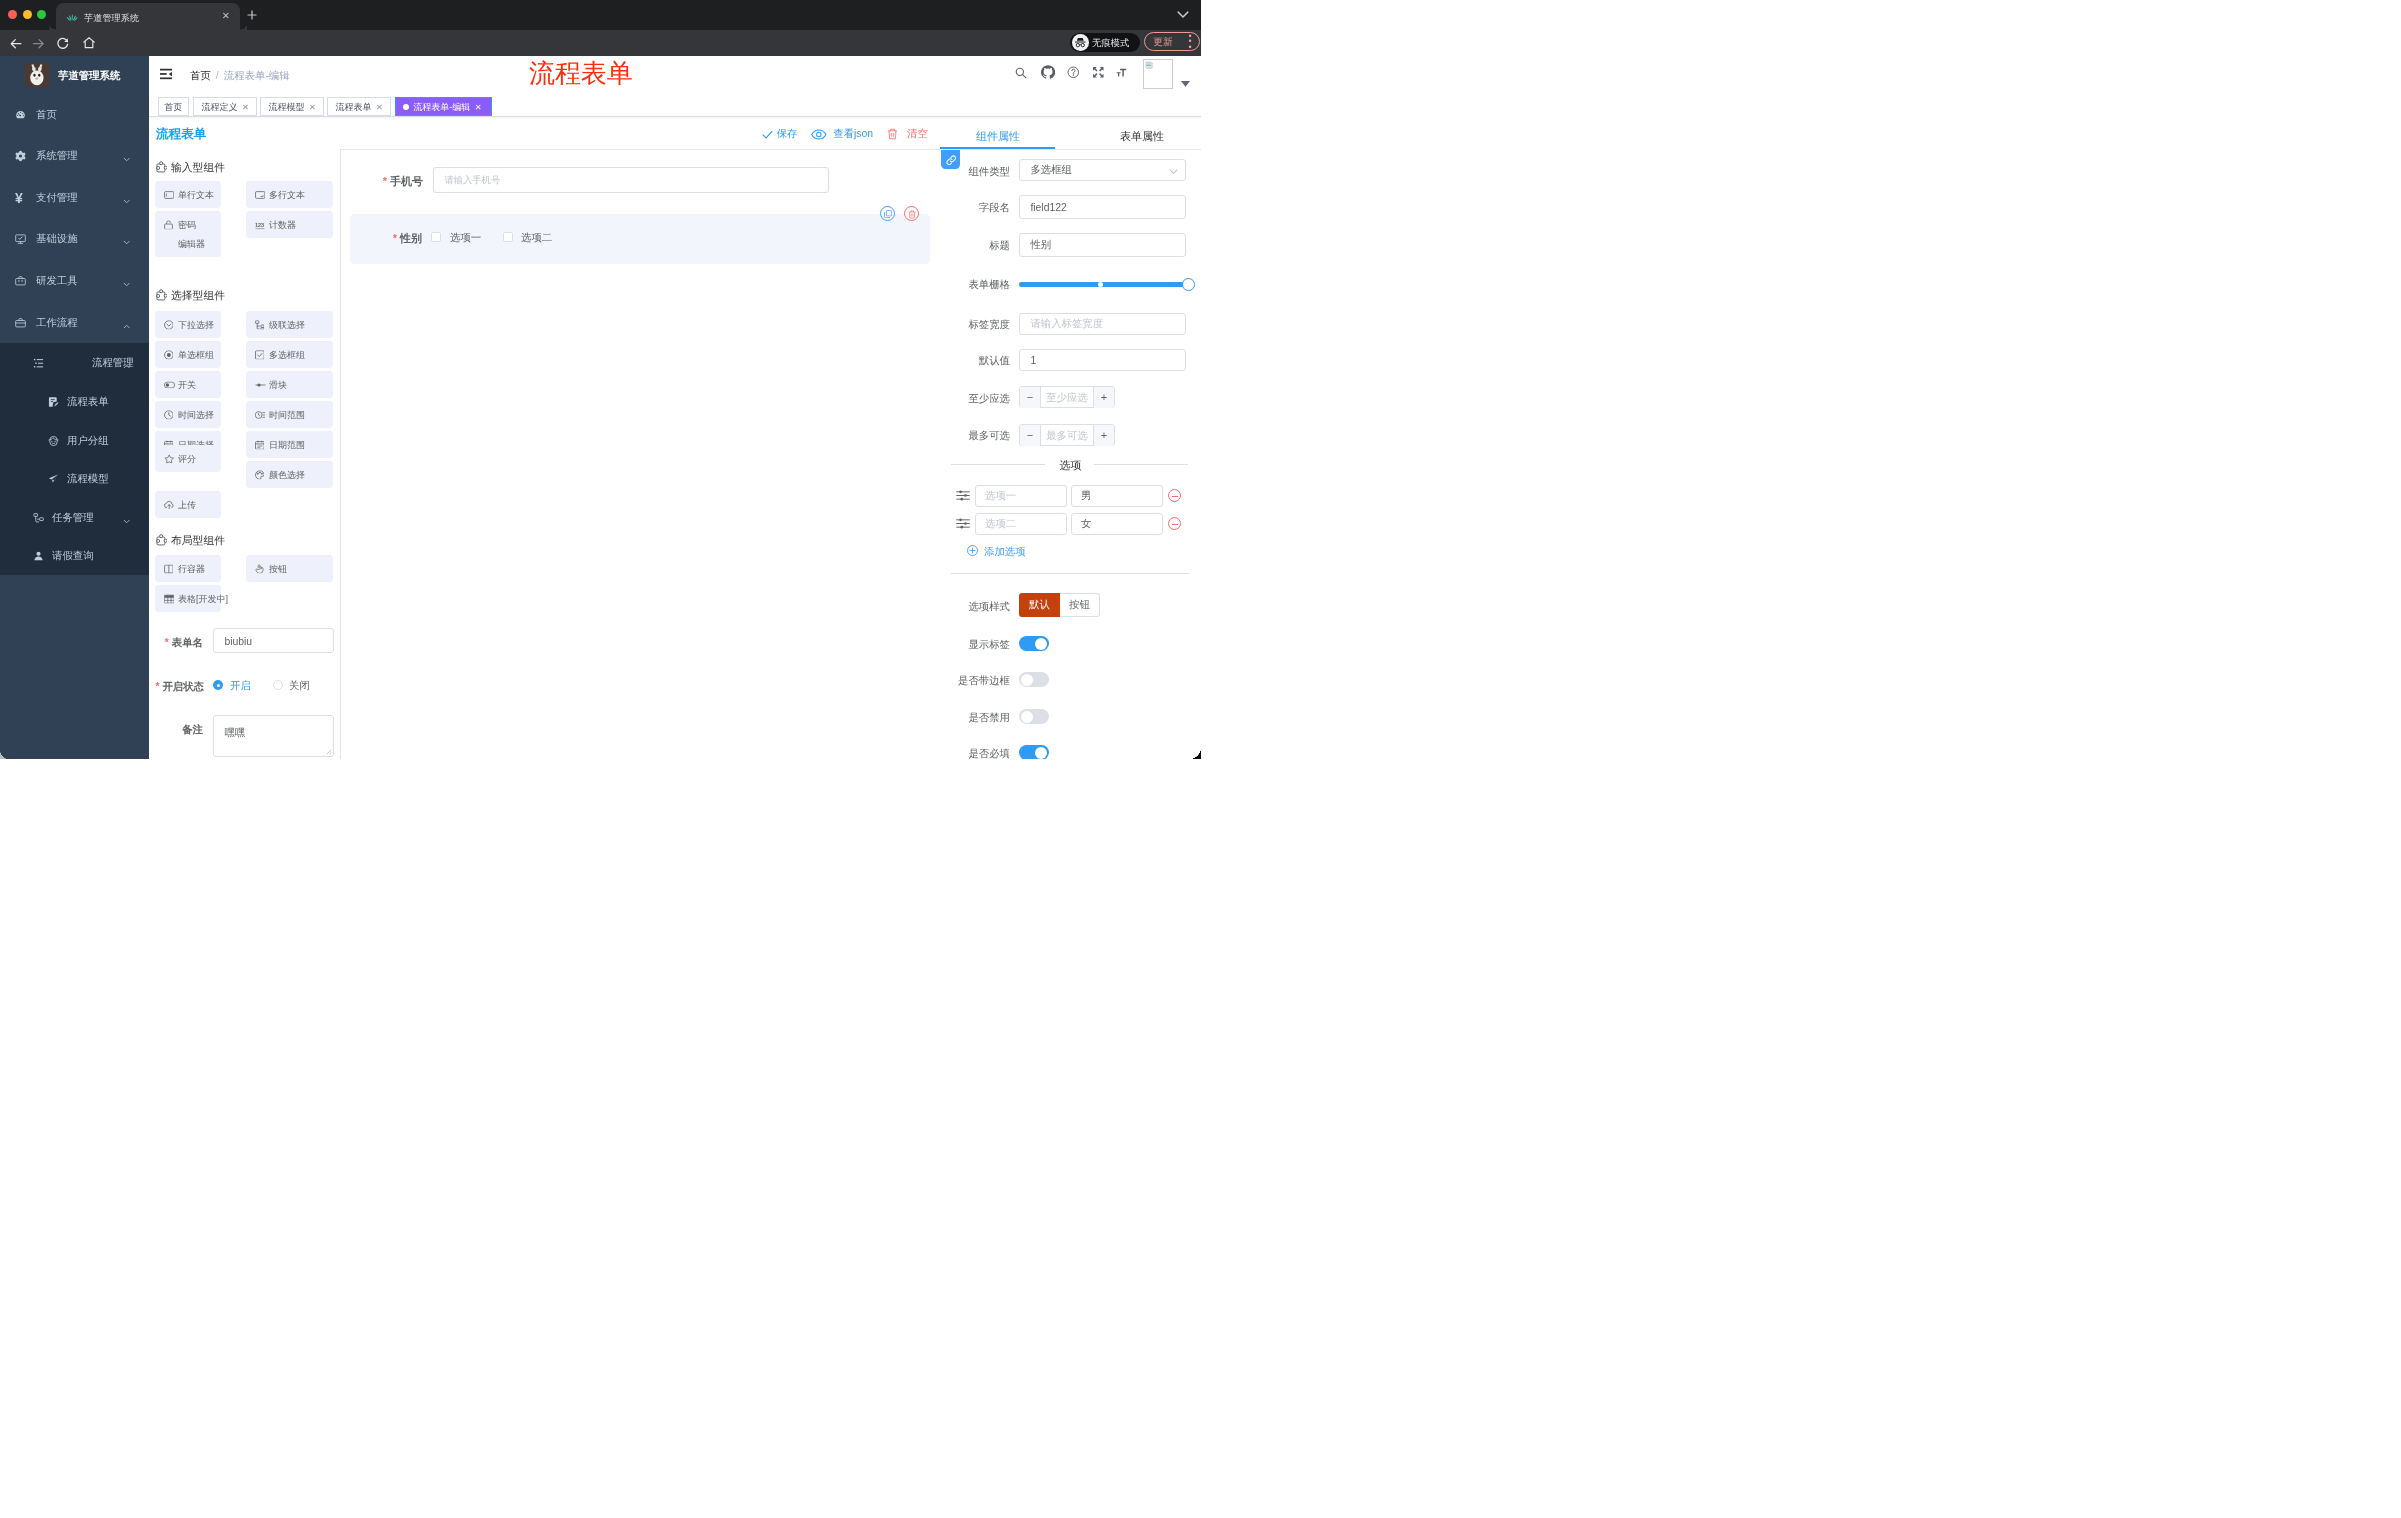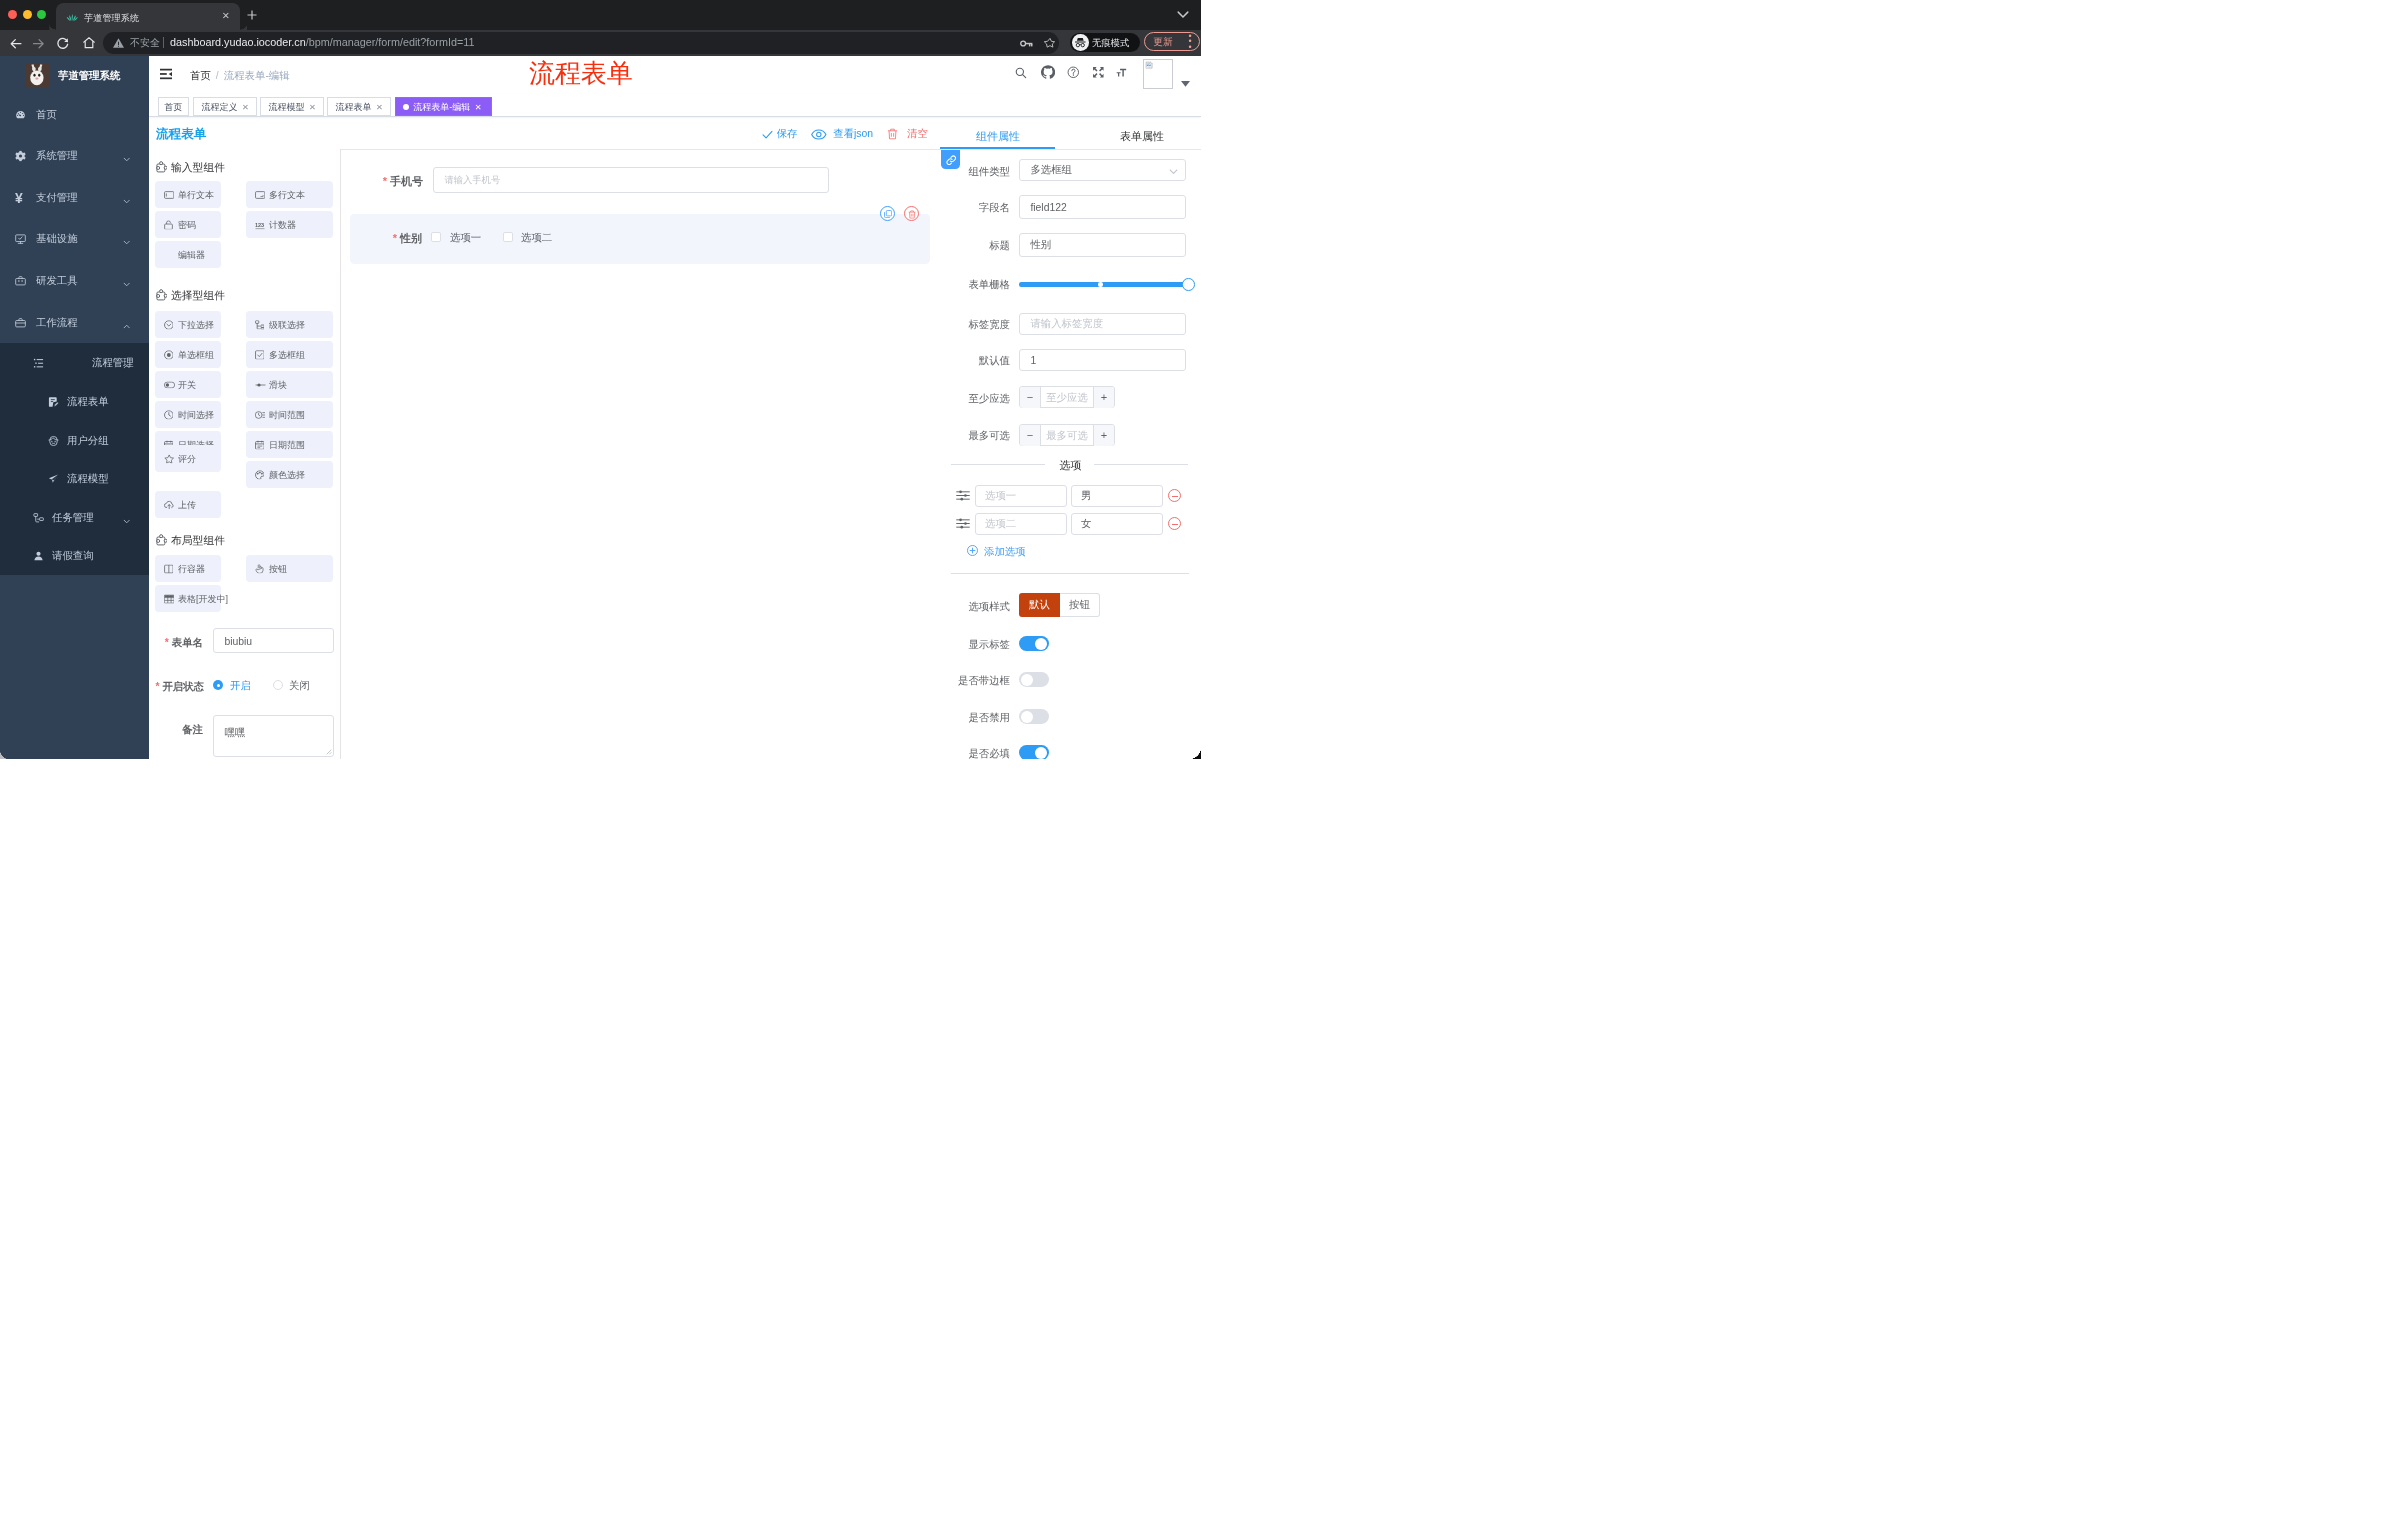--- a/index.html
+++ b/index.html
@@ -104,37 +104,20 @@
   <svg style="position:absolute;left:32px;top:6.7px;" width="13.4" height="13.4" viewBox="0 0 18 18">
         <path d="M2 9h13M9.5 3.5 15 9l-5.5 5.5" stroke="#84878c" stroke-width="1.7" fill="none" stroke-linecap="round" stroke-linejoin="round"></path>
       </svg>
   <svg style="position:absolute;left:56px;top:6.7px;" width="13.4" height="13.4" viewBox="0 0 18 18">
         <path d="M15.3 6.2A6.6 6.6 0 1 0 15.6 9.8" stroke="#e3e5e8" stroke-width="1.8" fill="none" stroke-linecap="round"></path>
         <path d="M15.9 1.8v4.9H11z" fill="#e3e5e8"></path>
       </svg>
   <svg style="position:absolute;left:82px;top:6px;" width="14" height="14" viewBox="0 0 24 24" fill="none" stroke="#e3e5e8" stroke-width="2">
         <path d="M3 10.5 12 3l9 7.5M5.5 8.5V20h13V8.5" stroke-linecap="round" stroke-linejoin="round"></path>
       </svg>
-  <div id="urlpill">
-    <svg style="position:absolute;left:10.4px;top:6px;" width="11" height="10.4" viewBox="0 0 24 22" fill="#9aa0a6">
-          <path d="M12 0 0 21h24zM11 8h2v7h-2zm0 8.5h2v2.2h-2z"></path>
-        </svg>
-    <div style="position:absolute;left:27px;top:4.1px;font-size:10px;color:#9aa0a6;">不安全</div>
-    <div style="position:absolute;left:60px;top:5.2px;width:0.7px;height:11px;background:#5f6368;"></div>
-    <div style="position:absolute;left:67px;top:3.7px;font-size:10.8px;color:#e8eaed;white-space:nowrap;">dashboard.yudao.iocoder.cn<span style="color:#9aa0a6;">/bpm/manager/form/edit?formId=11</span></div>
-    <svg style="position:absolute;left:917px;top:6.7px;" width="12.6" height="9" viewBox="0 0 24 17" fill="#c4c7c5">
-          <circle cx="6" cy="8.5" r="4.6" fill="none" stroke="#c4c7c5" stroke-width="2.6"></circle>
-          <rect x="10.5" y="7.2" width="13" height="2.8"></rect>
-          <rect x="17" y="9" width="2.8" height="5"></rect>
-          <rect x="21" y="9" width="2.8" height="5"></rect>
-        </svg>
-    <svg style="position:absolute;left:941px;top:5.2px;" width="12" height="12" viewBox="0 0 24 24" fill="none" stroke="#c4c7c5" stroke-width="1.8">
-          <path d="M12 2.8l2.8 5.8 6.4.9-4.6 4.5 1.1 6.3L12 17.3l-5.7 3-1.1-6.3L.6 9.5l6.4-.9z" stroke-linejoin="round"></path>
-        </svg>
-  </div>
   <div id="incog">
     <div class="circ"></div>
     <svg style="position:absolute;left:3.7px;top:4.5px;" width="12.6" height="11" viewBox="0 0 24 20" fill="#17191b">
           <path d="M7.3 1.5h9.4l1.8 5H5.5zM2 8.2h20v1.6H2z"></path>
           <circle cx="7.4" cy="15" r="3.2" fill="none" stroke="#17191b" stroke-width="1.7"></circle>
           <circle cx="16.6" cy="15" r="3.2" fill="none" stroke="#17191b" stroke-width="1.7"></circle>
           <path d="M10.5 14.2c1-.8 2-.8 3 0" fill="none" stroke="#17191b" stroke-width="1.5"></path>
         </svg>
     <div class="txt">无痕模式</div>
   </div>
@@ -411,21 +394,21 @@
       </svg>
       <span class="ct">密码</span>
     </div>
 <div class="cbtn col2" style="top:211px;">
       <svg class="ci" width="11" height="9" viewBox="0 0 22 16" style="font-size:12px">
         <text x="0" y="12" font-size="11" font-weight="700" fill="#606266" font-family="Liberation Sans,sans-serif">123</text>
         <path d="M1 15.5h18" stroke="#606266" stroke-width="1.2"></path>
       </svg>
       <span class="ct">计数器</span>
     </div>
-<div class="cbtn col1" style="top:241px;">
+<div class="cbtn col1" style="top:230px;">
       <span class="ct">编辑器</span>
     </div>
 
 <div class="ghead" style="left:155px;top:289px;">
   <svg width="12" height="12" viewBox="0 0 20 20" fill="none" stroke="#54575d" stroke-width="1.5">
         <rect x="3.2" y="5" width="13.2" height="13.2" rx="2"></rect>
         <circle cx="10.2" cy="3.6" r="2.5" fill="#fff"></circle>
         <circle cx="17.8" cy="11.3" r="2.5" fill="#fff"></circle>
         <circle cx="5.3" cy="11.6" r="2.5" fill="#fff"></circle>
       </svg>

